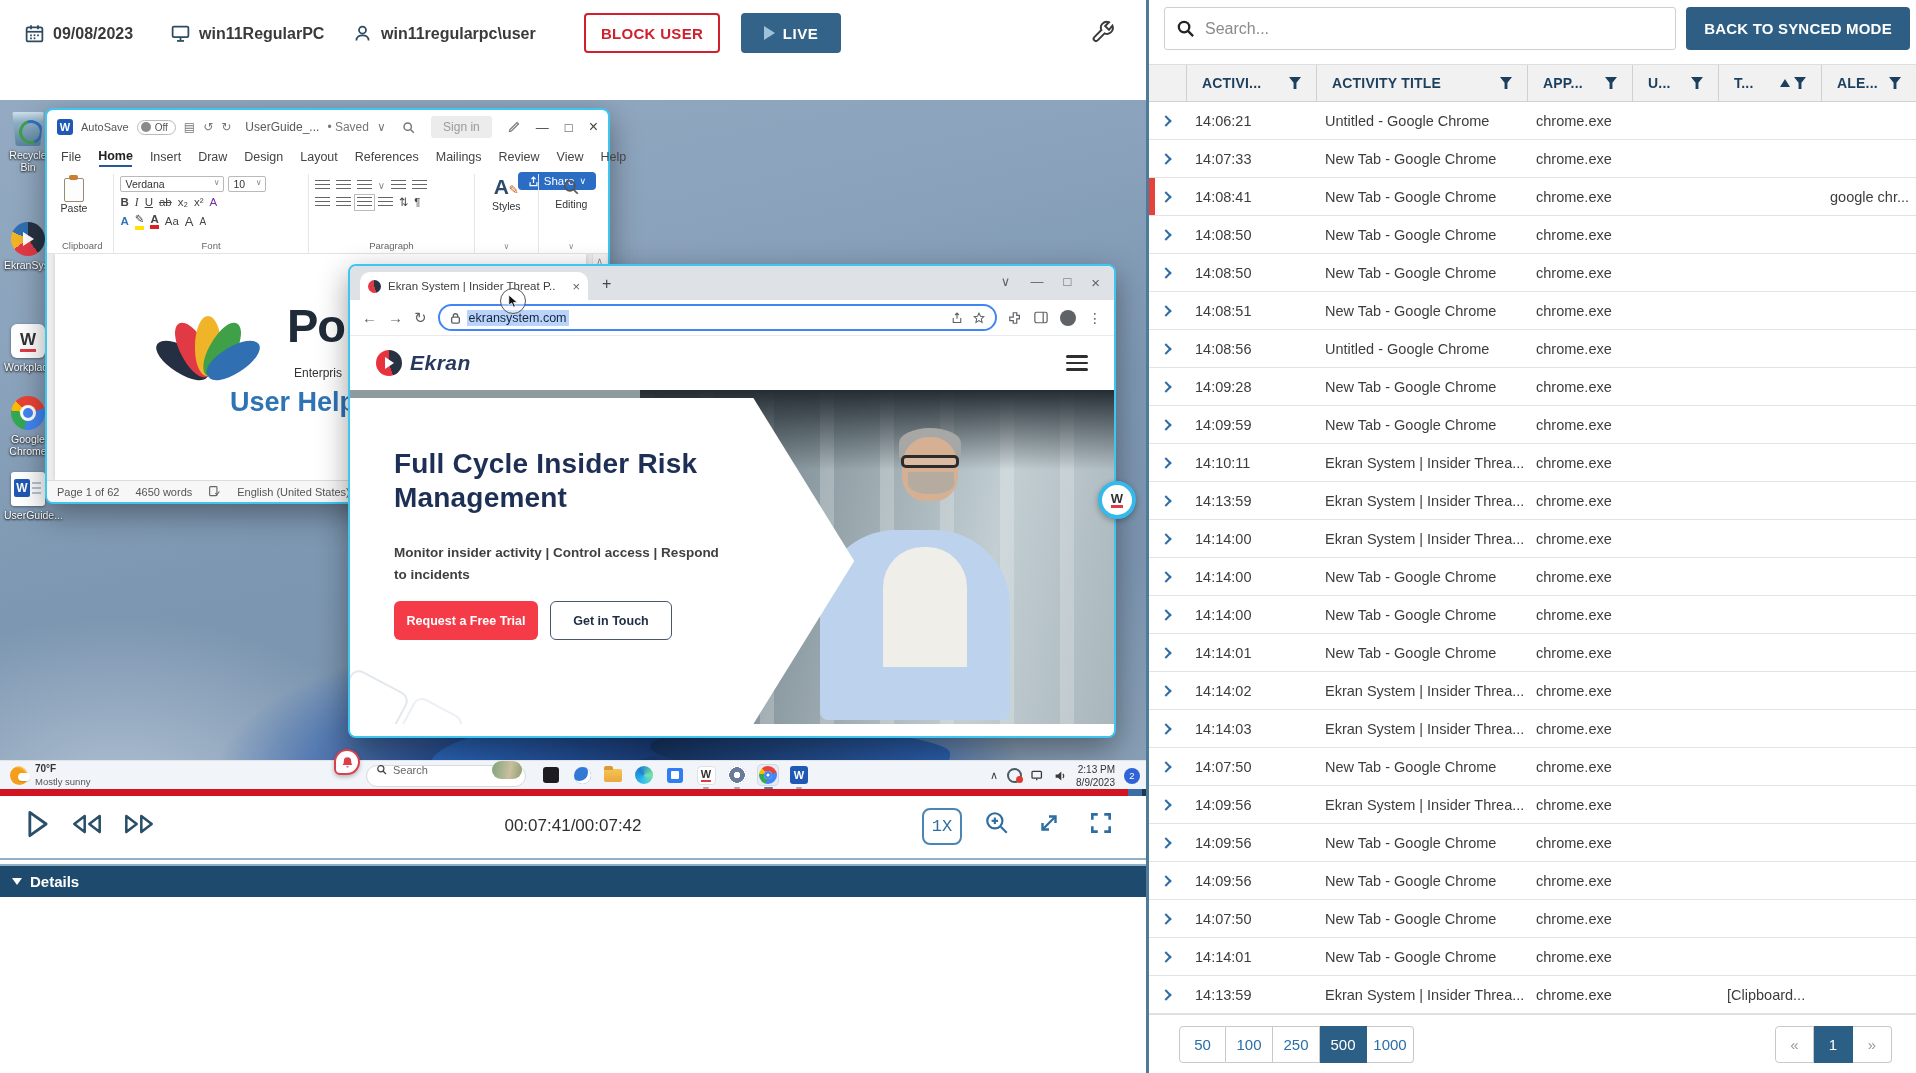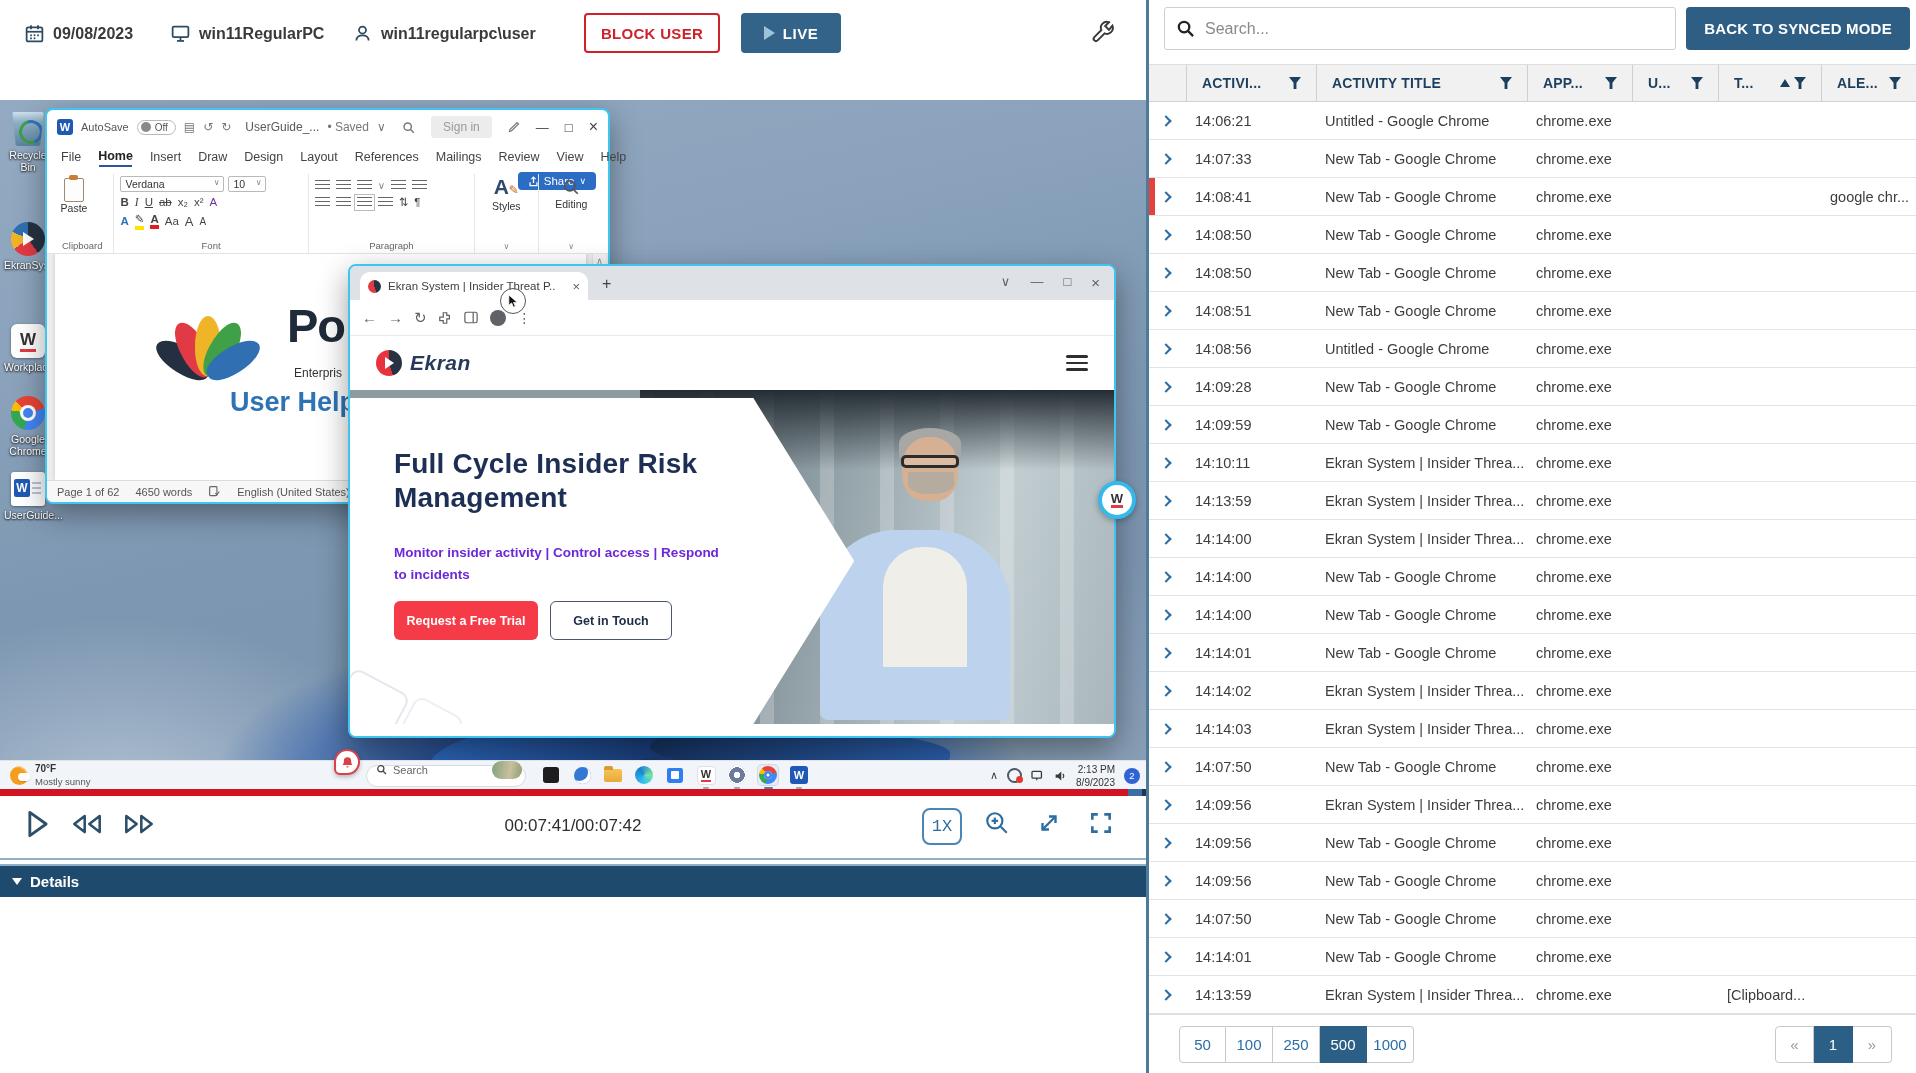--- a/index.html
+++ b/index.html
@@ -131,21 +131,21 @@
   .ph-head{position:absolute;right:33%;top:14%;width:56px;height:64px;background:#d6b093;border-radius:46% 46% 40% 40%;}
   .ph-hair{position:absolute;right:32.4%;top:11.5%;width:62px;height:30px;background:#a7a7a5;border-radius:50% 50% 0 0;}
   .ph-glasses{position:absolute;right:32.8%;top:19.5%;width:58px;height:13px;border:3px solid #2c2c2c;border-radius:5px;background:rgba(255,255,255,.15);}
   .ph-beard{position:absolute;right:33.8%;top:24.5%;width:46px;height:22px;background:#b5ab9f;border-radius:0 0 45% 45%;}
   .ph-shirt{position:absolute;right:22%;top:42%;width:190px;height:190px;background:#bdd2ec;border-radius:40% 40% 8px 8px;}
   .ph-tee{position:absolute;right:31%;top:47%;width:84px;height:120px;background:#efeee9;border-radius:40px 40px 0 0;}
   .herocard{position:absolute;left:0;top:8px;bottom:0;width:66%;background:#fff;
     clip-path:polygon(0 0,80% 0,100% 50%,80% 100%,0 100%);}
   .hex{position:absolute;border:2px solid #e3e7ee;border-radius:10px;transform:rotate(28deg);}
   .hero-h{position:absolute;left:44px;font-size:28px;font-weight:800;color:#1d2f55;letter-spacing:.2px;}
-  .hero-t{position:absolute;left:44px;font-size:13.5px;font-weight:700;color:#6d28d9;}
+  .hero-t{position:absolute;left:44px;font-size:13.5px;font-weight:700;color:#404040;}
   .cta-red{position:absolute;left:44px;top:203px;width:144px;height:39px;background:#f43b47;border:none;border-radius:6px;
     color:#fff;font-weight:700;font-size:12.5px;cursor:pointer;}
   .cta-ghost{position:absolute;left:200px;top:203px;width:122px;height:39px;background:#fff;border:1.5px solid #4a556e;border-radius:6px;
     color:#1e2b44;font-weight:700;font-size:12.5px;cursor:pointer;}
   .cfoot{height:16px;background:#fff;}
   .cursor-ring{position:absolute;left:150px;top:22px;width:26px;height:26px;border:1.5px solid #555;border-radius:50%;
     background:rgba(255,255,255,.45);z-index:40;display:flex;align-items:center;justify-content:center;}
 
   .w-float{position:absolute;left:1098px;top:381px;width:38px;height:38px;border-radius:50%;background:#fff;
     border:4px solid #35b9ea;display:flex;align-items:center;justify-content:center;
@@ -490,20 +490,35 @@
           <div class="cursor-ring">
             <svg width="13" height="15" viewBox="0 0 12 16">
                 <path d="M1 1 L1 12 L4 9.5 L6 14 L8 13 L6 9 L10 9 Z" fill="#111" stroke="#fff" stroke-width="0.8"></path>
               </svg>
           </div>
         </div>
         <div class="cbar">
           <span class="cnav">←</span>
           <span class="cnav">→</span>
           <span class="cnav">↻</span>
+          <div class="omnibox">
+            <svg width="11" height="12" viewBox="0 0 12 14" fill="none" stroke="#5f6368" stroke-width="1.6">
+                <rect x="1.5" y="6" width="9" height="7" rx="1.5"></rect>
+                <path d="M3.5 6V4.5a2.5 2.5 0 0 1 5 0V6"></path>
+              </svg>
+            <span class="omni-url">ekransystem.com</span>
+            <span class="omni-right">
+              <svg width="12" height="12" viewBox="0 0 16 16" fill="none" stroke="#5f6368" stroke-width="1.5">
+                  <path d="M8 9V2M5.5 4L8 1.5 10.5 4M3 8v6h10V8"></path>
+                </svg>
+              <svg width="12" height="12" viewBox="0 0 16 16" fill="none" stroke="#5f6368" stroke-width="1.4">
+                  <path d="M8 1.5l2 4.2 4.5.5-3.4 3.1 1 4.5L8 11.4 3.9 13.8l1-4.5L1.5 6.2 6 5.7z"></path>
+                </svg>
+            </span>
+          </div>
           <div class="cext">
             <svg width="14" height="14" viewBox="0 0 16 16" fill="none" stroke="#5f6368" stroke-width="1.4">
                 <path d="M6 2h4v3h3v4h-3v5H6v-3H2V7h4z"></path>
               </svg>
             <svg width="14" height="13" viewBox="0 0 16 14" fill="none" stroke="#5f6368" stroke-width="1.4">
                 <rect x="1" y="1" width="14" height="12" rx="2"></rect>
                 <line x1="10.5" y1="1" x2="10.5" y2="13"></line>
               </svg>
             <span class="avatar-dot"></span>
             <span style="font-size:14px;">⋮</span>

